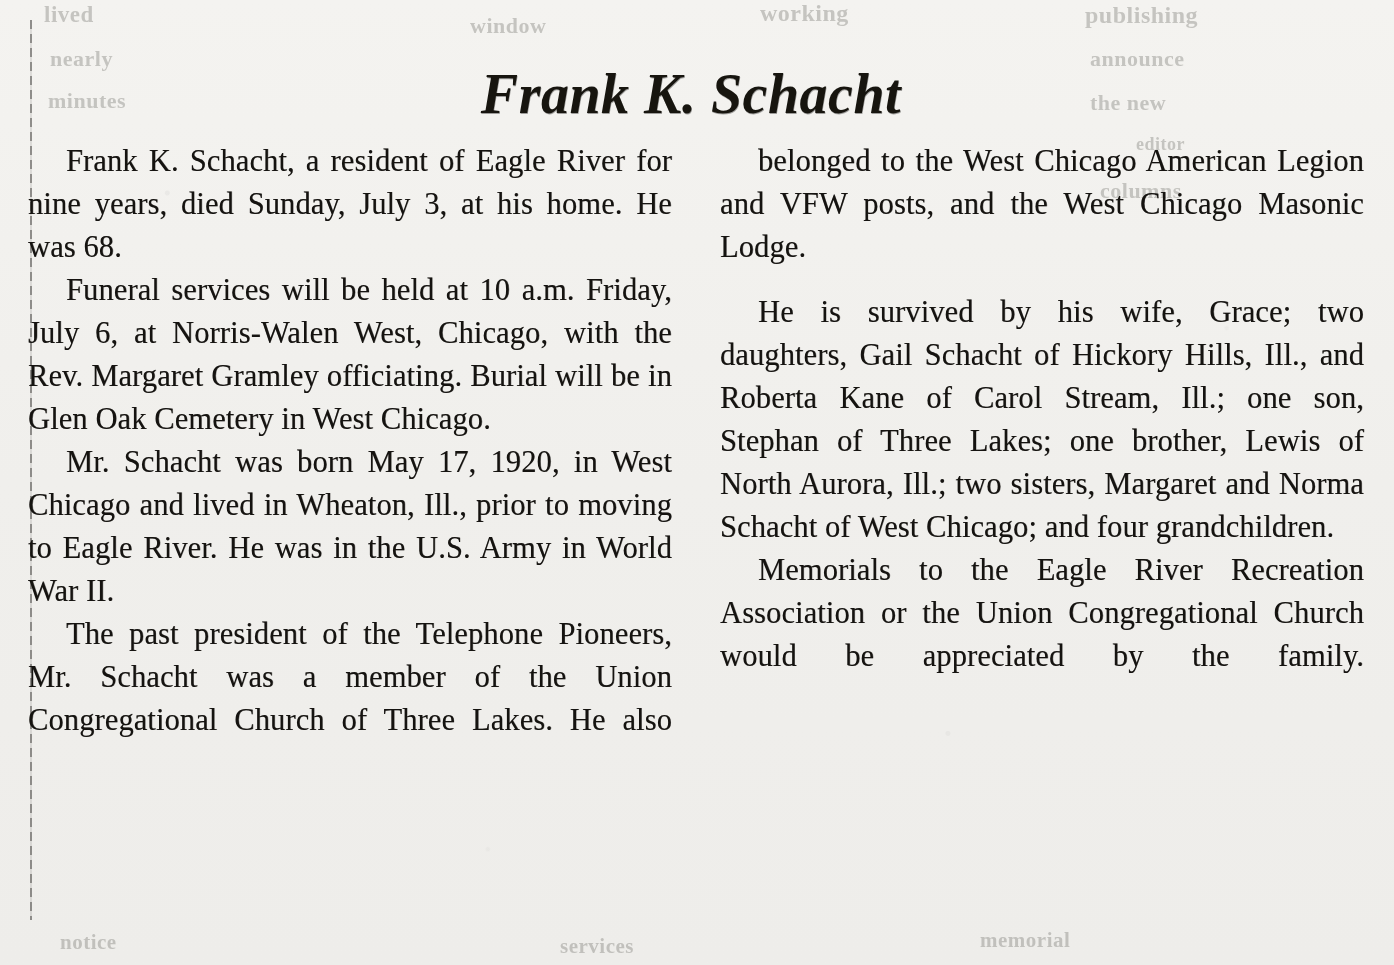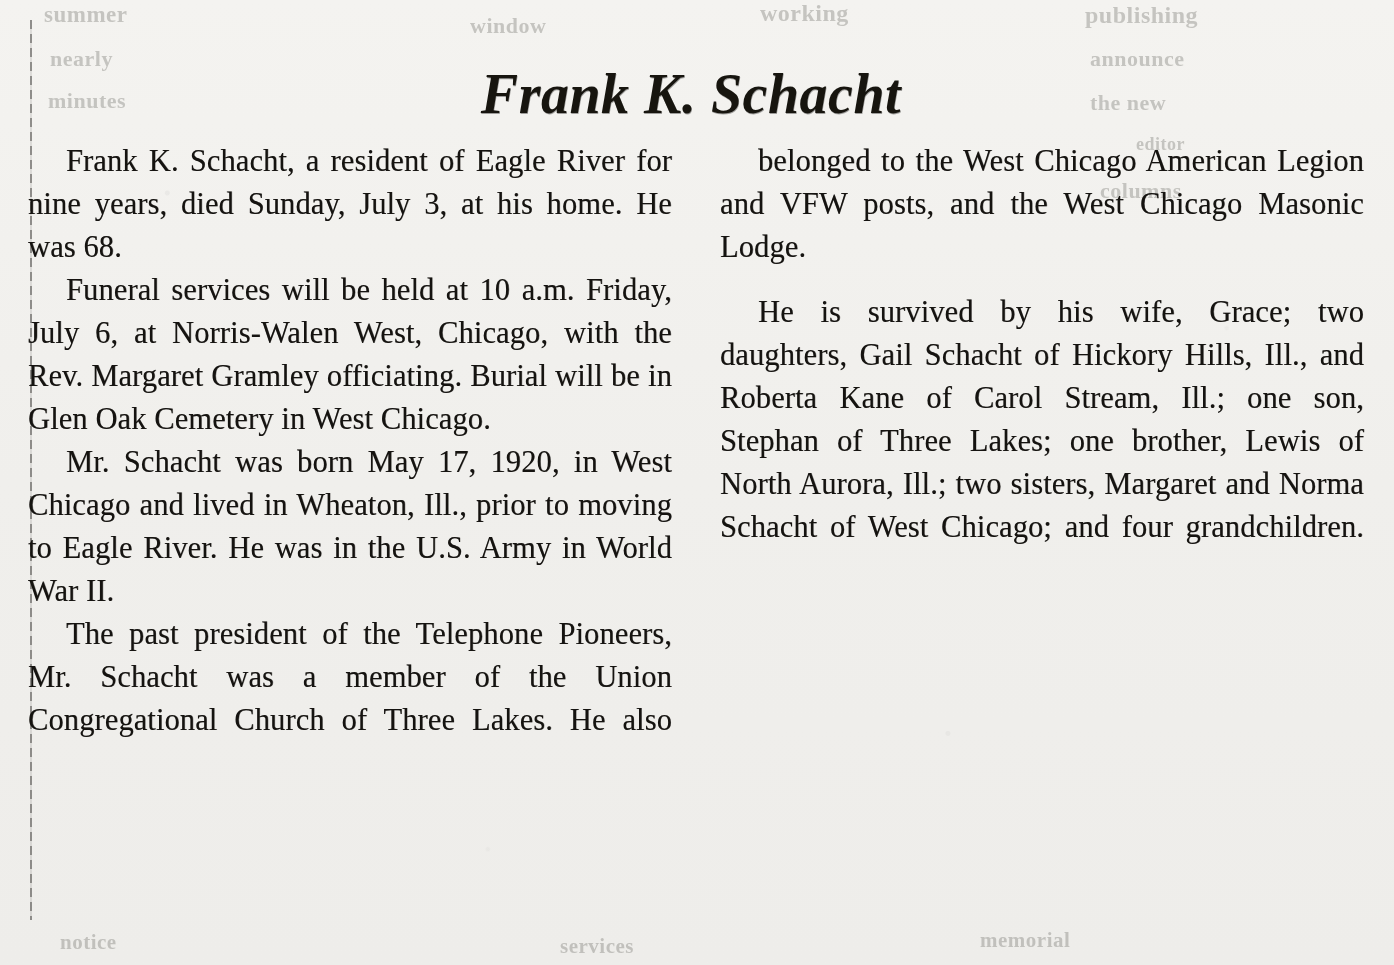--- a/index.html
+++ b/index.html
@@ -122,21 +122,21 @@
 </style>
 </head>
 <body>
 
 <div class="paper"></div>
 
 <div class="clipping">
 
   <div class="column-rule"></div>
 
-  <div class="ghost ghost-top-left">summer</div>
+  <div class="ghost ghost-top-left">lived</div>
   <div class="ghost ghost-top-mid">window</div>
   <div class="ghost ghost-top-right">working</div>
   <div class="ghost ghost-top-far">publishing</div>
   <div class="ghost ghost-r2-left">nearly</div>
   <div class="ghost ghost-r2-right">announce</div>
   <div class="ghost ghost-r3-left">minutes</div>
   <div class="ghost ghost-r3-right">the new</div>
   <div class="ghost ghost-r4-right">editor</div>
   <div class="ghost ghost-r5-right">columns</div>
   <div class="ghost ghost-bot-left">notice</div>
@@ -148,16 +148,17 @@
   <div class="columns">
     <div class="col">
       <p>Frank K. Schacht, a resident of Eagle River for nine years, died Sunday, July 3, at his home. He was 68.</p>
       <p>Funeral services will be held at 10 a.m. Friday, July 6, at Norris-Walen West, Chicago, with the Rev. Margaret Gramley officiating. Burial will be in Glen Oak Cemetery in West Chicago.</p>
       <p>Mr. Schacht was born May 17, 1920, in West Chicago and lived in Wheaton, Ill., prior to moving to Eagle River. He was in the U.S. Army in World War II.</p>
       <p>The past president of the Telephone Pioneers, Mr. Schacht was a member of the Union Congregational Church of Three Lakes. He also</p>
     </div>
     <div class="col">
       <p>belonged to the West Chicago American Legion and VFW posts, and the West Chicago Masonic Lodge.</p>
       <p class="gap-before">He is survived by his wife, Grace; two daughters, Gail Schacht of Hickory Hills, Ill., and Roberta Kane of Carol Stream, Ill.; one son, Stephan of Three Lakes; one brother, Lewis of North Aurora, Ill.; two sisters, Margaret and Norma Schacht of West Chicago; and four grandchildren.</p>
+      <p>Memorials to the Eagle River Recreation Association or the Union Congregational Church would be appreciated by the family.</p>
     </div>
   </div>
 
 </div>
 
 </body></html>

